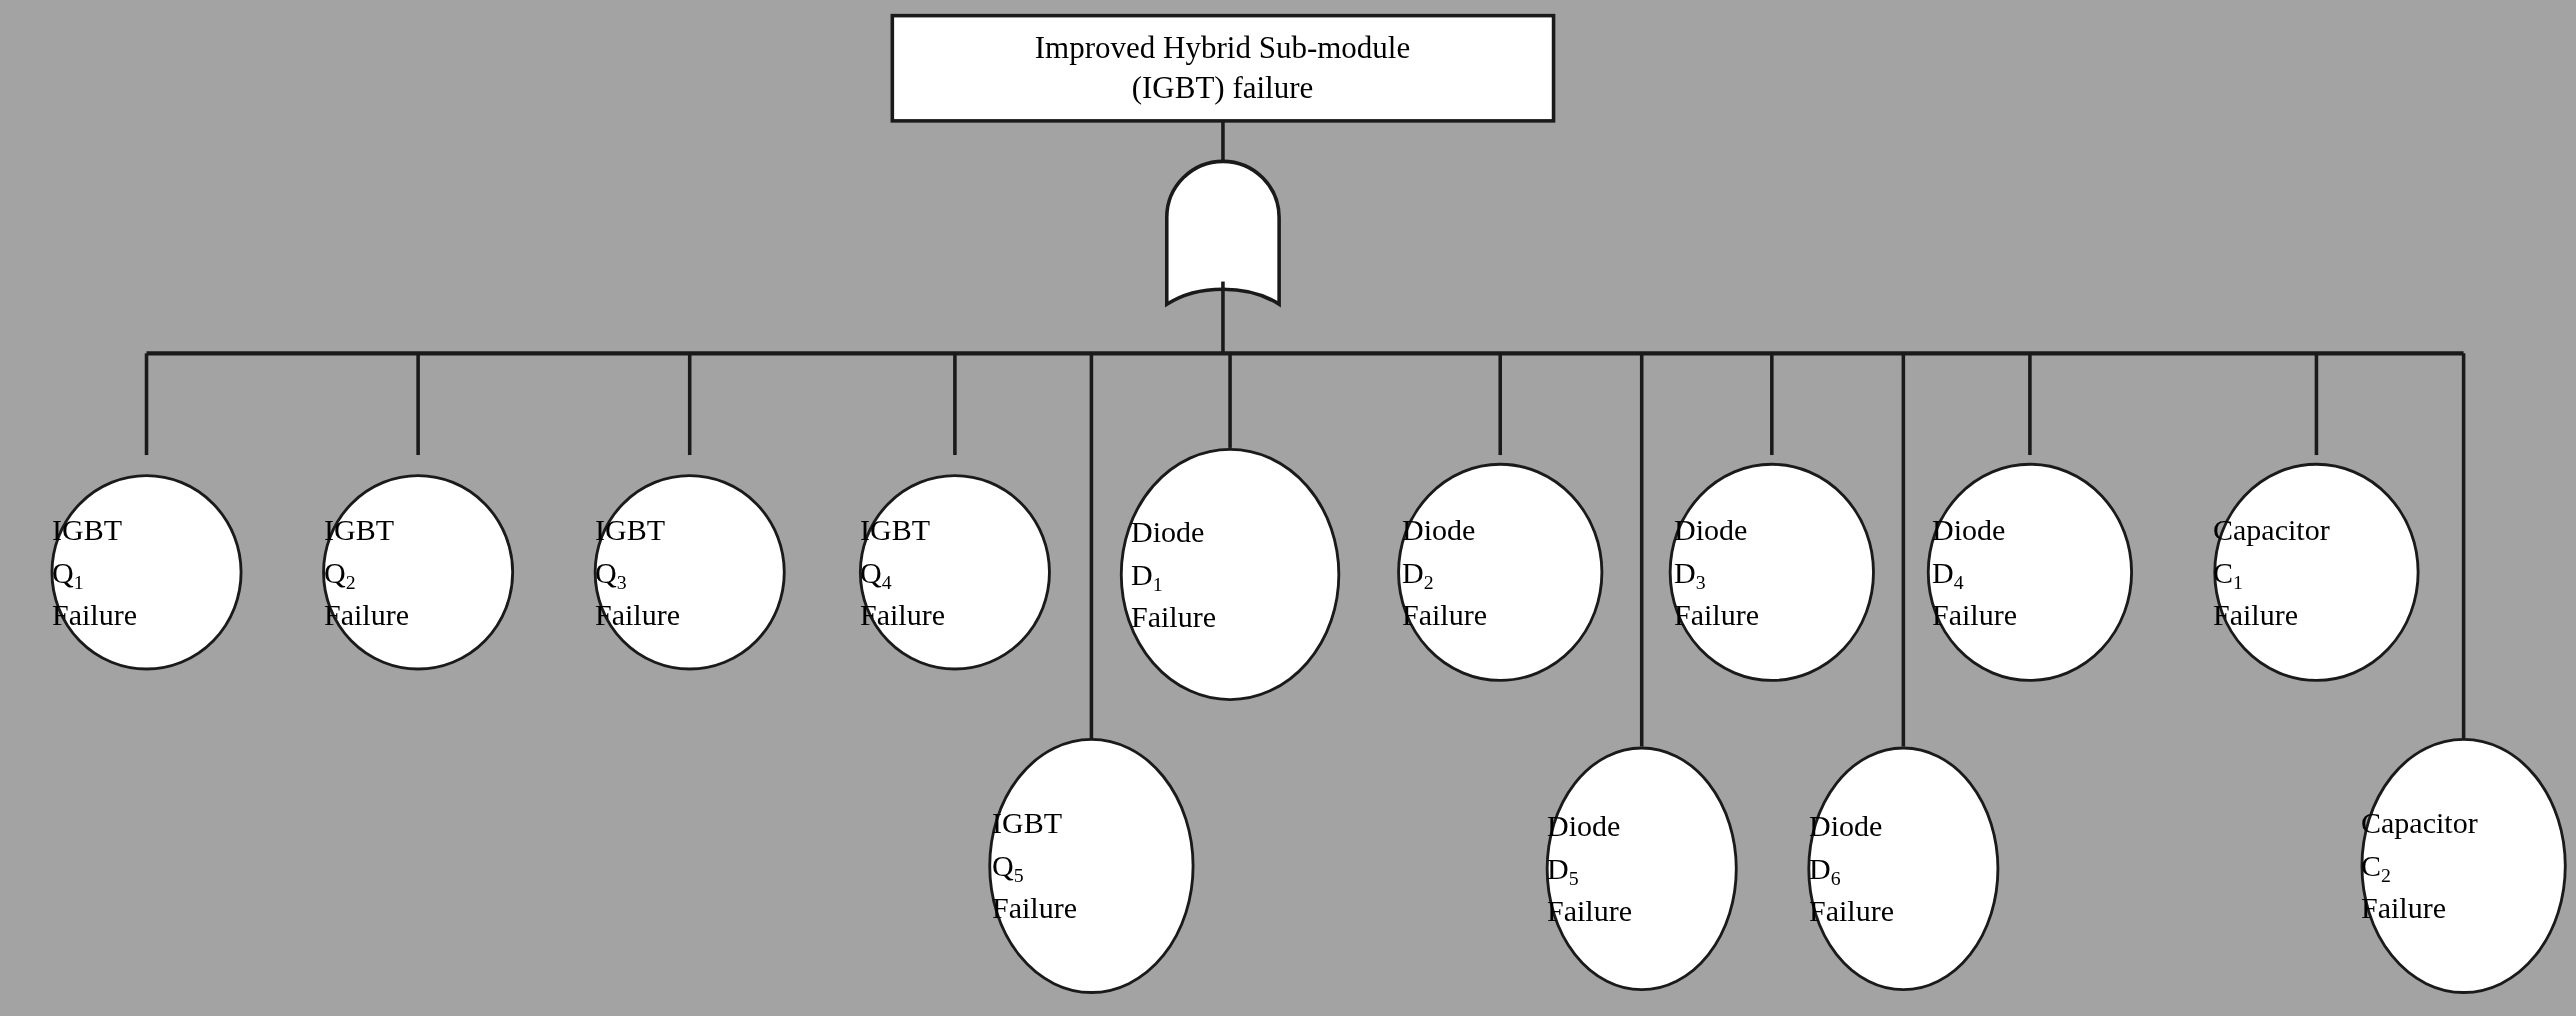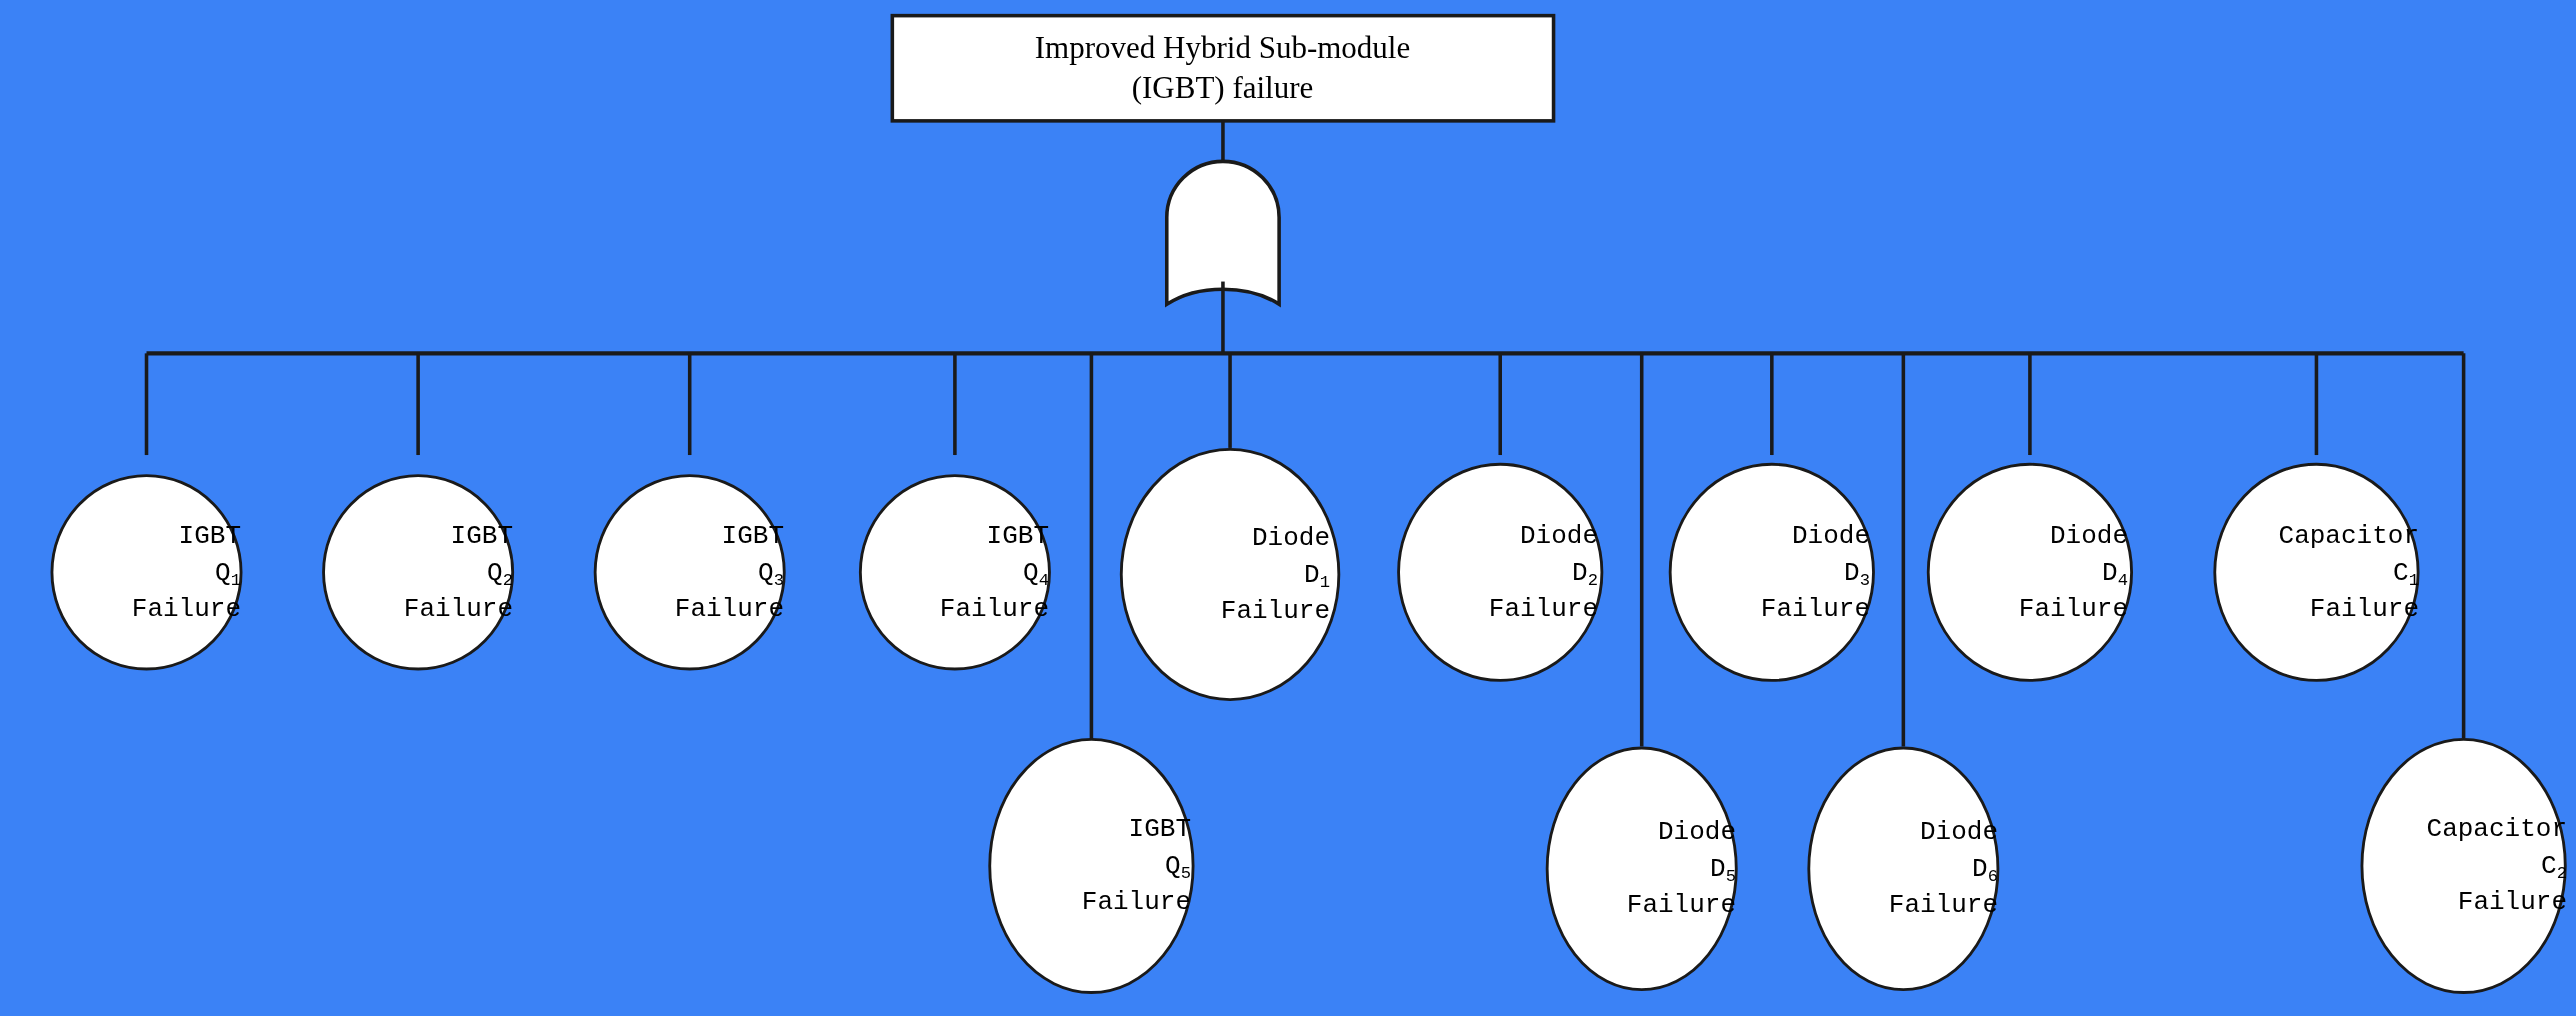--- a/index.html
+++ b/index.html
@@ -2,21 +2,21 @@
 <html style="font-size:11.4px"><head>
 <meta charset="utf-8">
 <title>IHSM Fault Tree</title>
 <style>
   html,body{margin:0;padding:0;background:#ffffff;}
   body{font-family:"Liberation Serif","DejaVu Serif",serif;color:#000;}
   #canvas{
     position:relative;
     width:2576px;
     height:1016px;
-    background:#3b82f6;
+    background:#a3a3a3;
     overflow:hidden;
   }
   #tree-svg{position:absolute;left:0;top:0;width:2576px;height:1016px;}
 
   
   .top-box-label{
     position:absolute;
     left:892px; top:15.6px;
     width:661px; height:105px;
     display:flex; flex-direction:column;
@@ -24,26 +24,25 @@
     font-size:31px; line-height:1.30;
     text-align:center;
     pointer-events:none;
   }
   .top-box-label span{display:block;}
 
   
   .node-label{
     position:absolute;
     display:flex; flex-direction:column;
-    align-items:flex-end; justify-content:center;
+    align-items:flex-start; justify-content:center;
     text-align:center;
-    font-size:26px;
+    font-size:30px;
     line-height:1.42;
     pointer-events:none;
-    font-family:Liberation Mono, monospace;
   }
   .node-label .ln{display:block; white-space:nowrap;}
   .node-label sub{
     font-size:0.66em;
     vertical-align:baseline;
     position:relative;
     top:0.30em;
     line-height:1;
   }
 </style>

